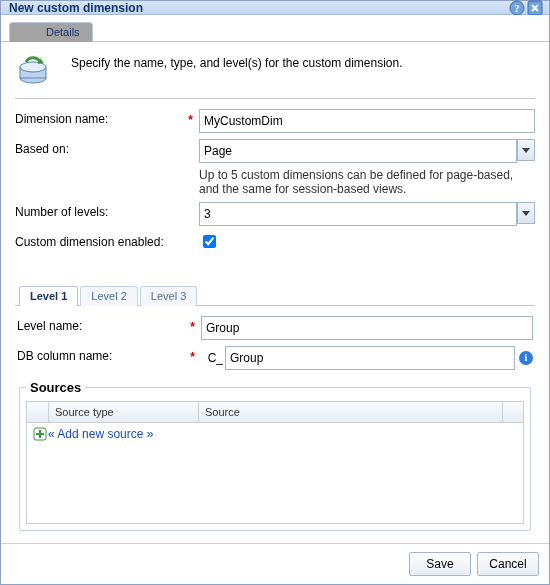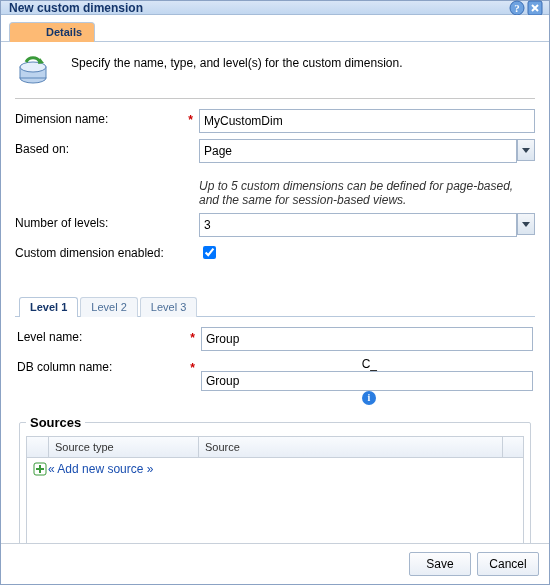--- a/index.html
+++ b/index.html
@@ -45,23 +45,23 @@
     border: 1px solid #c0cfdd;
     border-bottom: none;
     border-radius: 4px 4px 0 0;
     background: #eef3fa;
     color: #3a5a82;
     position: relative;
     top: 1px;
     cursor: pointer;
   }
   .tab.active {
-    background: #fdba74;
+    background: #a3a3a3;
     color: #14356a;
-    font-weight: bold;
+    font-weight: normal;
     border-color: #b7c8dc;
     top: 1px;
     z-index: 2;
     padding-left: 36px;
   }
   .body {
     padding: 10px 14px 10px 14px;
     flex: 1;
     overflow: auto;
   }
@@ -123,23 +123,22 @@
     width: 18px;
     height: 22px;
     border: 1px solid #a5b6cc;
     background: linear-gradient(#f3f6fa, #dbe5f0);
     display: flex;
     align-items: center;
     justify-content: center;
     cursor: pointer;
   }
   .hint {
-    font-style: italic;
     color: #333;
-    margin-top: 16px;
+    margin-top: 5px;
   }
   .checkbox { vertical-align: middle; }
   .level-tabs {
     margin-top: 34px;
     display: flex;
     gap: 2px;
     border-bottom: 1px solid #b7c8dc;
     padding-left: 4px;
   }
   .lvl-tab {
@@ -164,21 +163,21 @@
   .level-panel {
     border: 0;
     padding: 10px 2px 4px 2px;
   }
   .db-prefix {
     display: inline-block;
     width: 24px;
     text-align: right;
     padding-right: 2px;
   }
-  .db-field-row { display:flex; align-items:center;flex-direction:column; }
+  .db-field-row { display:flex; align-items:center; }
   .info-icon {
     margin-left: 4px;
     width: 14px; height: 14px;
     border-radius: 50%;
     background: #2a7de1;
     color: #fff;
     font: bold 10px/14px Georgia, serif;
     text-align: center;
     display: inline-block;
     cursor: pointer;

